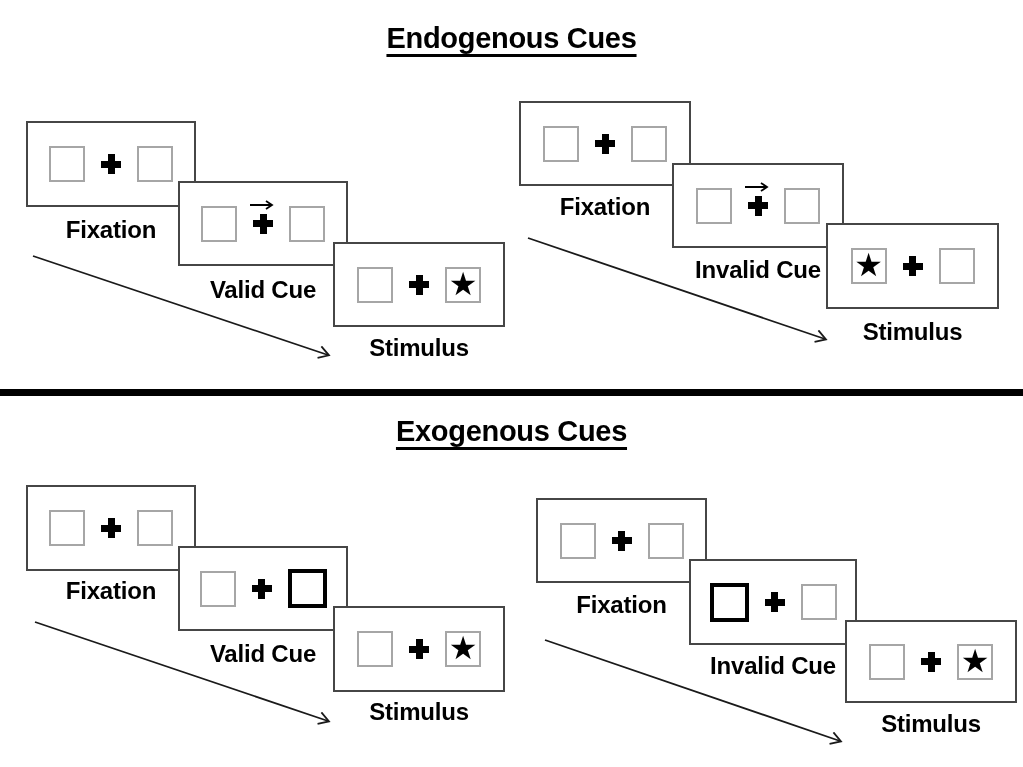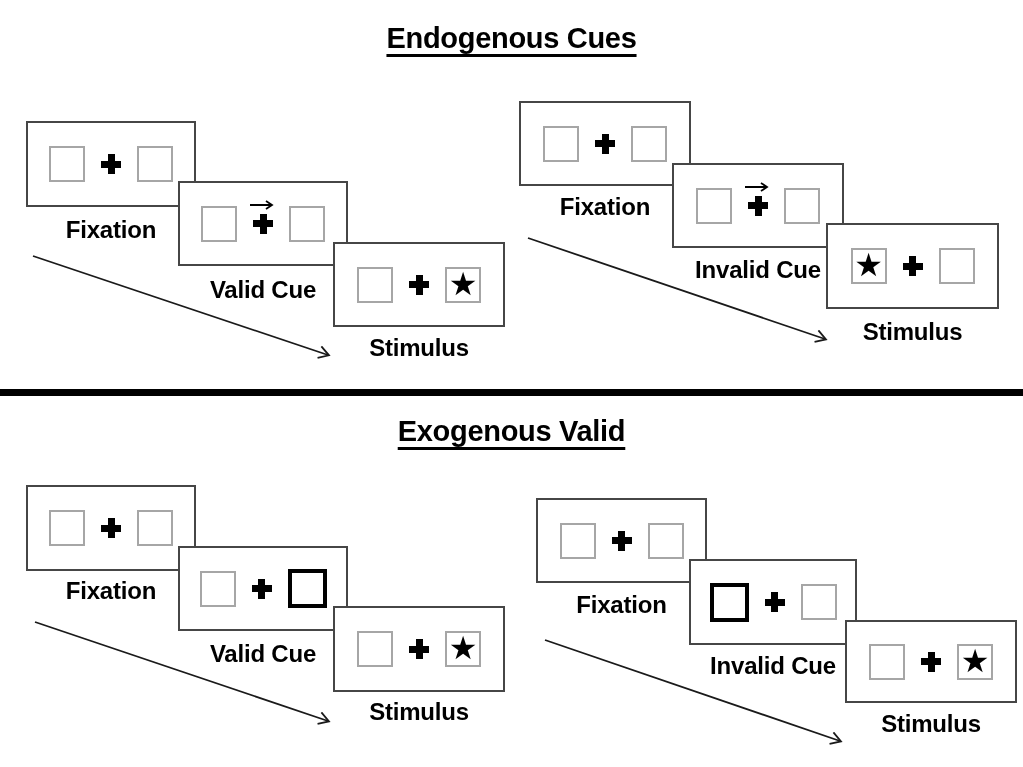--- a/index.html
+++ b/index.html
@@ -26,21 +26,21 @@
 </style>
 </head>
 <body>
 
 <div class="canvas">
 
   <div class="sec-title" style="top:22px;">
     <span>Endogenous Cues</span>
   </div>
   <div class="sec-title" style="top:415px;">
-    <span>Exogenous Valid</span>
+    <span>Exogenous Cues</span>
   </div>
 
   <div class="divider"></div>
 
   <svg class="arrows" width="1023" height="767" viewBox="0 0 1023 767">
     <defs>
       <marker id="head" markerWidth="16" markerHeight="16" refX="11" refY="7" orient="auto" markerUnits="userSpaceOnUse">
         <path d="M2 1 L12 7 L2 13" fill="none" stroke="#1a1a1a" stroke-width="1.8"></path>
       </marker>
     </defs>

